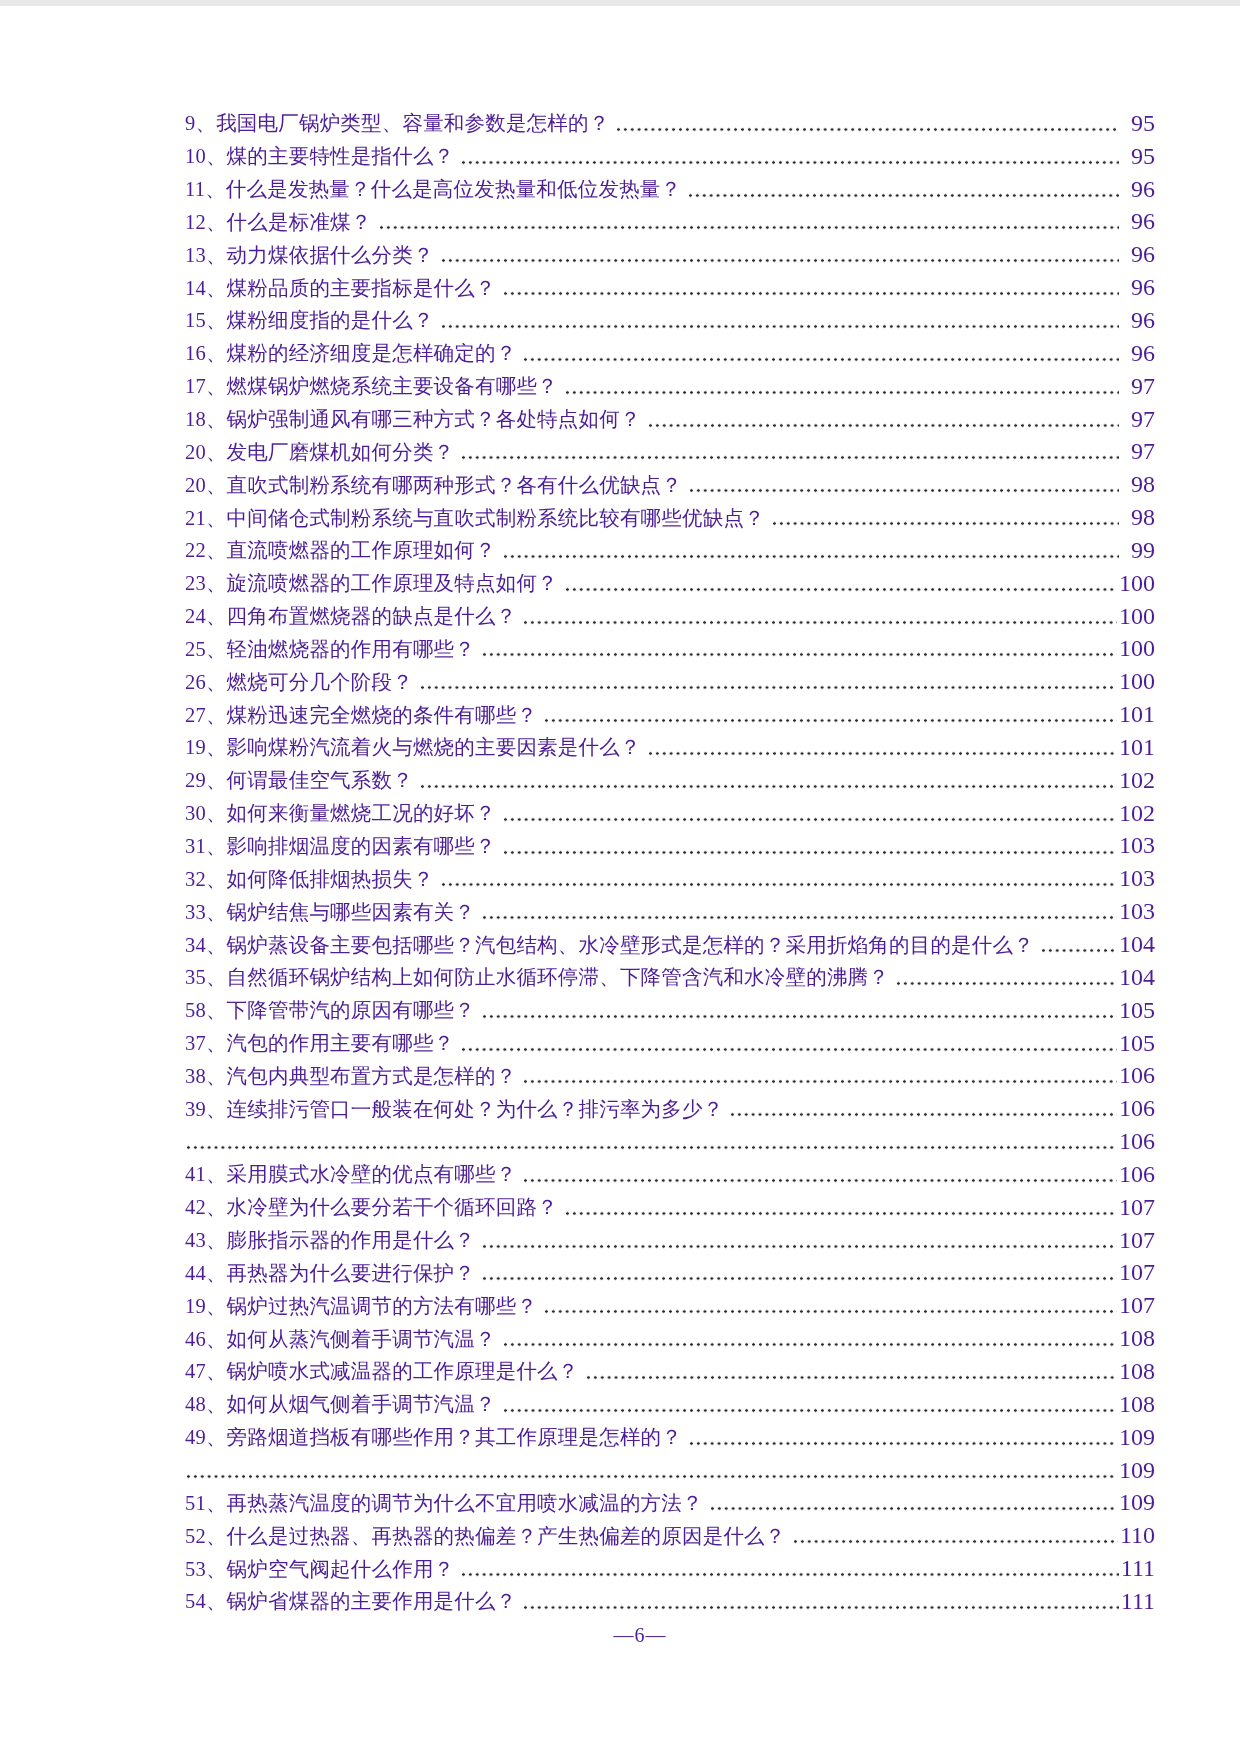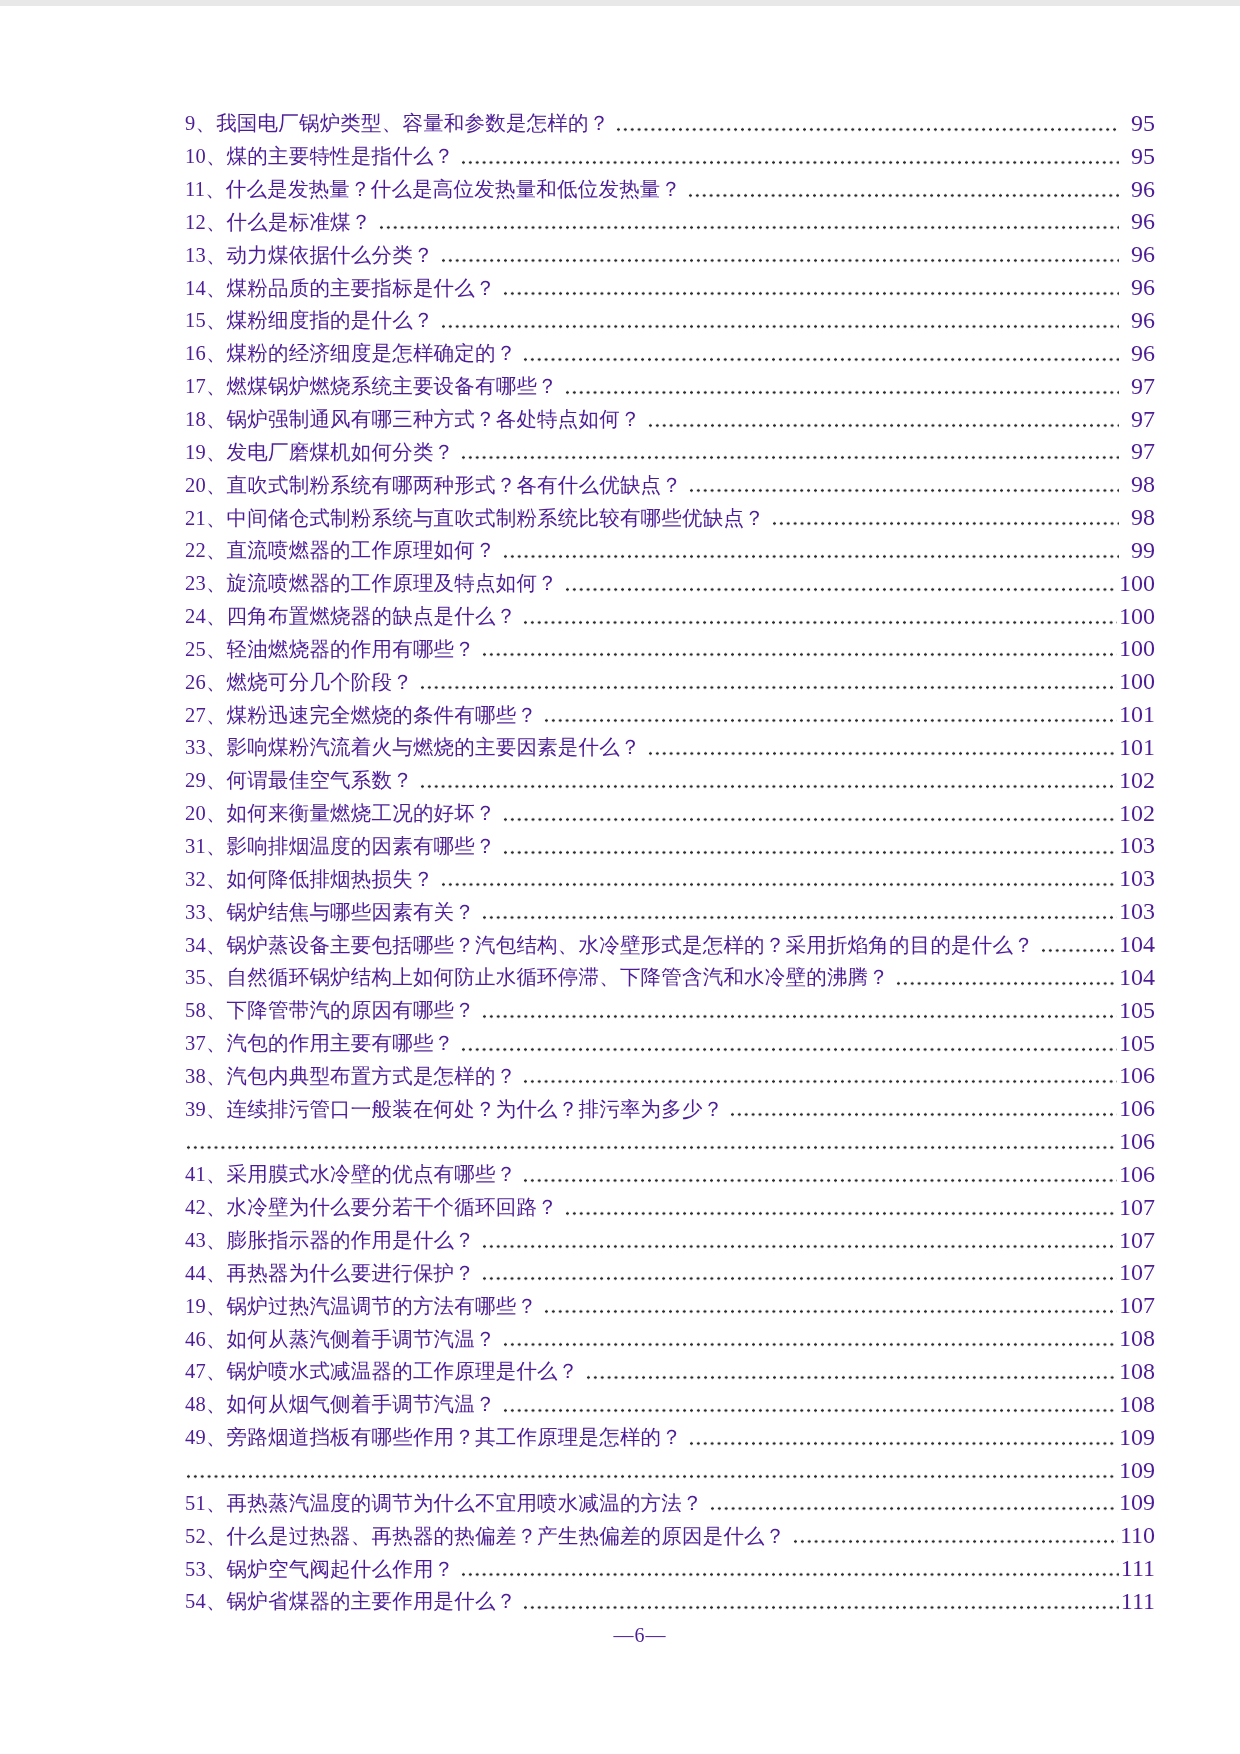--- a/index.html
+++ b/index.html
@@ -117,21 +117,21 @@
       <span class="toc-page">97</span>
     </div>
 
     <div class="toc-row">
       <span class="toc-label">18、锅炉强制通风有哪三种方式？各处特点如何？</span>
       <span class="toc-dots"></span>
       <span class="toc-page">97</span>
     </div>
 
     <div class="toc-row">
-      <span class="toc-label">19、发电厂磨煤机如何分类？</span>
+      <span class="toc-label">20、发电厂磨煤机如何分类？</span>
       <span class="toc-dots"></span>
       <span class="toc-page">97</span>
     </div>
 
     <div class="toc-row">
       <span class="toc-label">20、直吹式制粉系统有哪两种形式？各有什么优缺点？</span>
       <span class="toc-dots"></span>
       <span class="toc-page">98</span>
     </div>
 
@@ -171,33 +171,33 @@
       <span class="toc-page">100</span>
     </div>
 
     <div class="toc-row">
       <span class="toc-label">27、煤粉迅速完全燃烧的条件有哪些？</span>
       <span class="toc-dots"></span>
       <span class="toc-page">101</span>
     </div>
 
     <div class="toc-row">
-      <span class="toc-label">33、影响煤粉汽流着火与燃烧的主要因素是什么？</span>
+      <span class="toc-label">19、影响煤粉汽流着火与燃烧的主要因素是什么？</span>
       <span class="toc-dots"></span>
       <span class="toc-page">101</span>
     </div>
 
     <div class="toc-row">
       <span class="toc-label">29、何谓最佳空气系数？</span>
       <span class="toc-dots"></span>
       <span class="toc-page">102</span>
     </div>
 
     <div class="toc-row">
-      <span class="toc-label">20、如何来衡量燃烧工况的好坏？</span>
+      <span class="toc-label">30、如何来衡量燃烧工况的好坏？</span>
       <span class="toc-dots"></span>
       <span class="toc-page">102</span>
     </div>
 
     <div class="toc-row">
       <span class="toc-label">31、影响排烟温度的因素有哪些？</span>
       <span class="toc-dots"></span>
       <span class="toc-page">103</span>
     </div>
 

